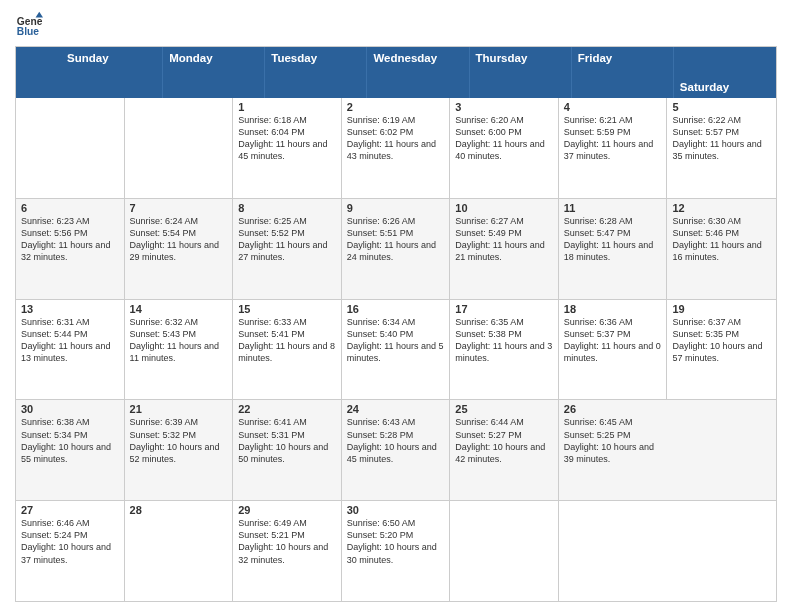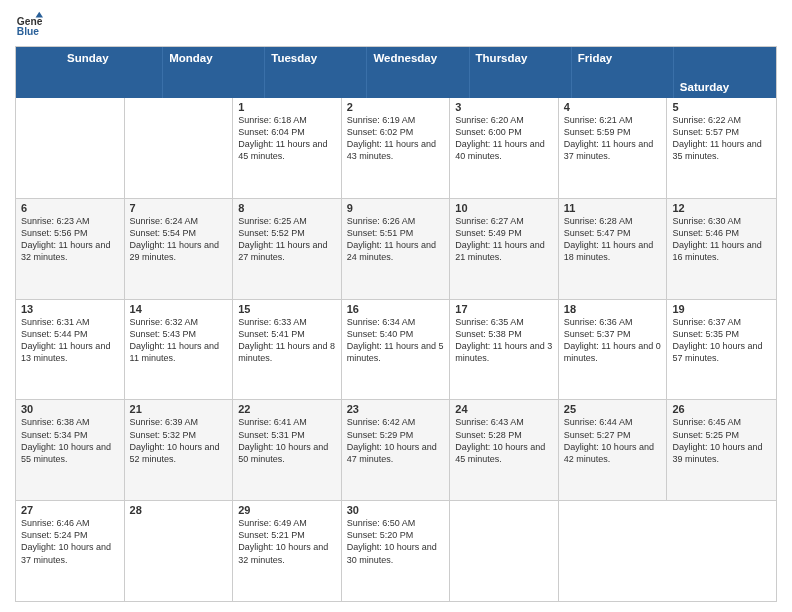--- a/index.html
+++ b/index.html
@@ -266,26 +266,20 @@
           Sunrise: 6:39 AM<br>Sunset: 5:32 PM<br>Daylight: 10 hours and 52 minutes.
         </div>
           </div>
           <div class="calendar-cell">
             <span class="cell-date">22</span>
         <div class="cell-info">
           Sunrise: 6:41 AM<br>Sunset: 5:31 PM<br>Daylight: 10 hours and 50 minutes.
         </div>
           </div>
           <div class="calendar-cell">
-            <span class="cell-date">23</span>
-        <div class="cell-info">
-          Sunrise: 6:42 AM<br>Sunset: 5:29 PM<br>Daylight: 10 hours and 47 minutes.
-        </div>
-          </div>
-          <div class="calendar-cell">
             <span class="cell-date">24</span>
         <div class="cell-info">
           Sunrise: 6:43 AM<br>Sunset: 5:28 PM<br>Daylight: 10 hours and 45 minutes.
         </div>
           </div>
           <div class="calendar-cell">
             <span class="cell-date">25</span>
         <div class="cell-info">
           Sunrise: 6:44 AM<br>Sunset: 5:27 PM<br>Daylight: 10 hours and 42 minutes.
         </div>

